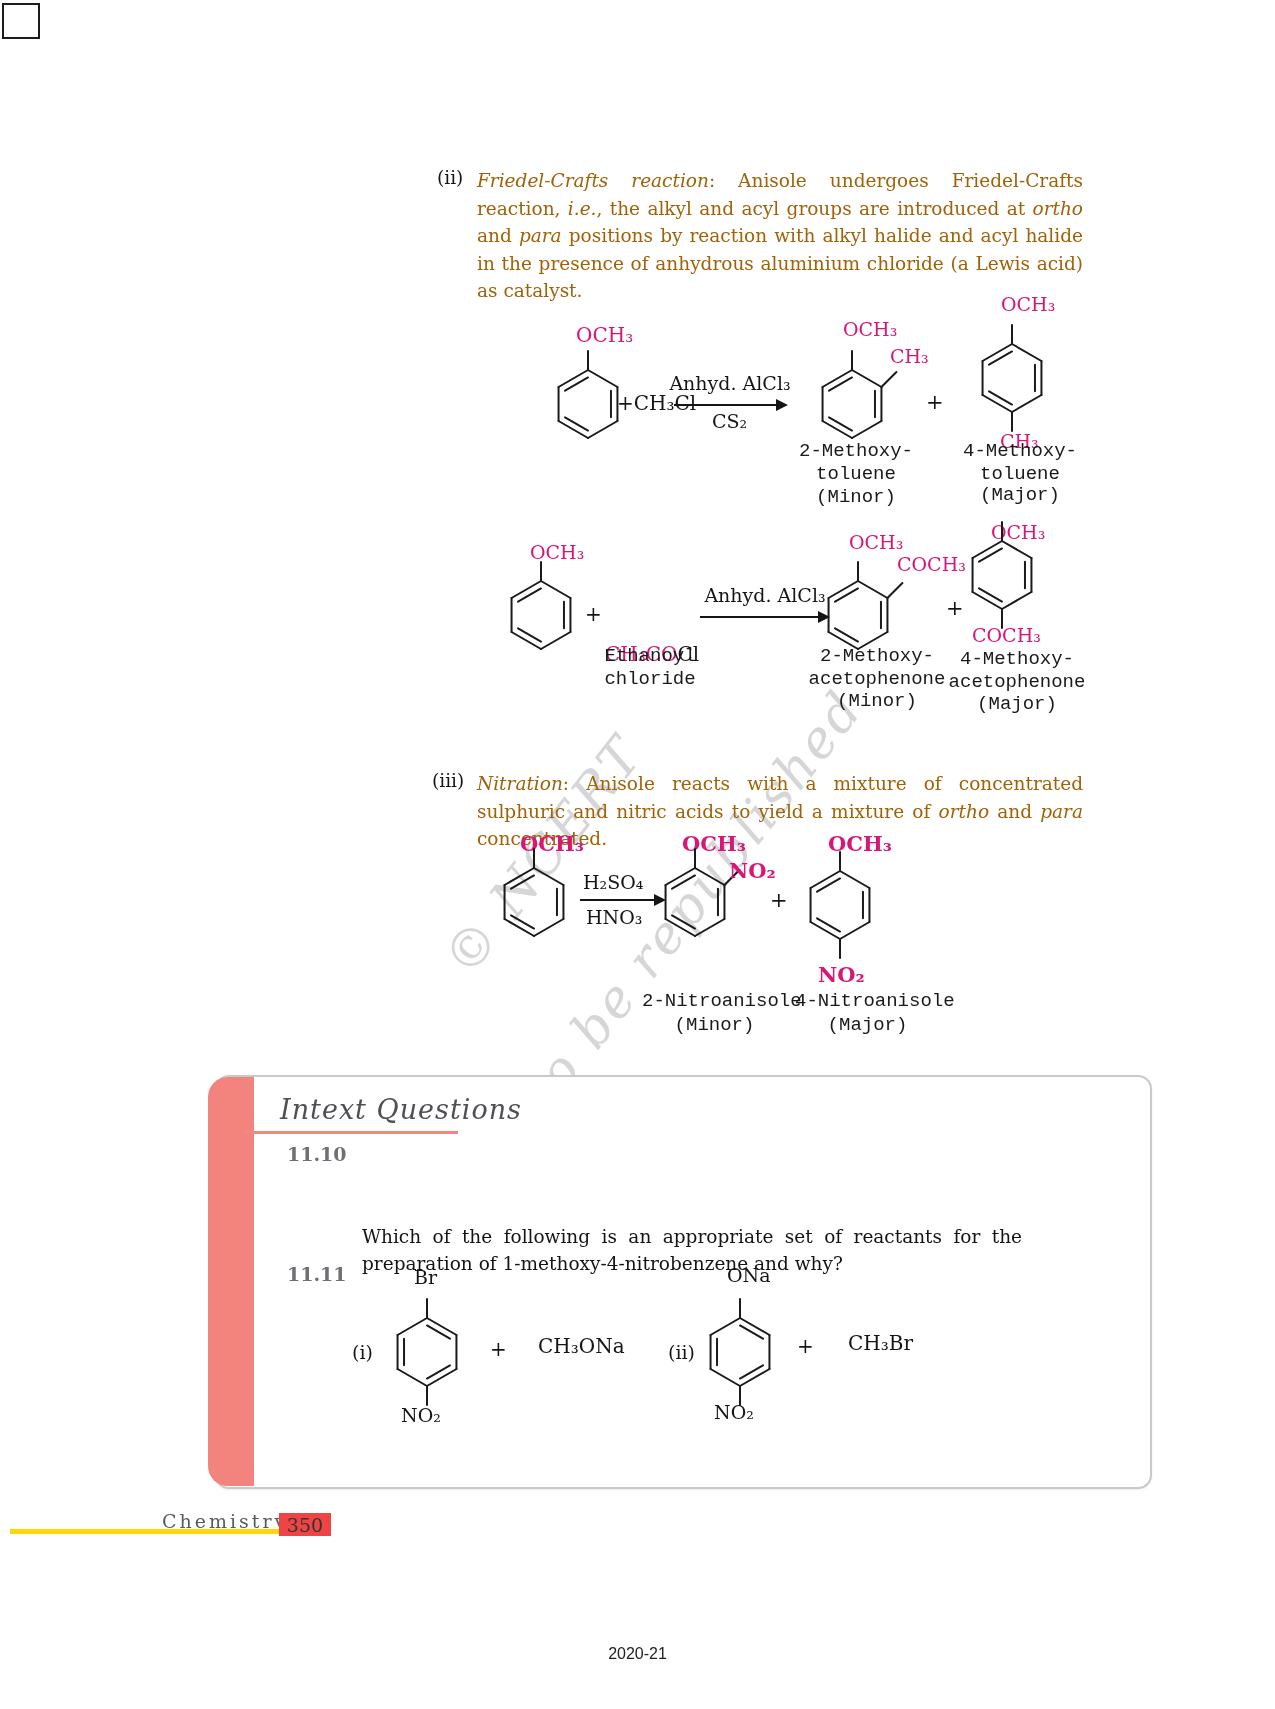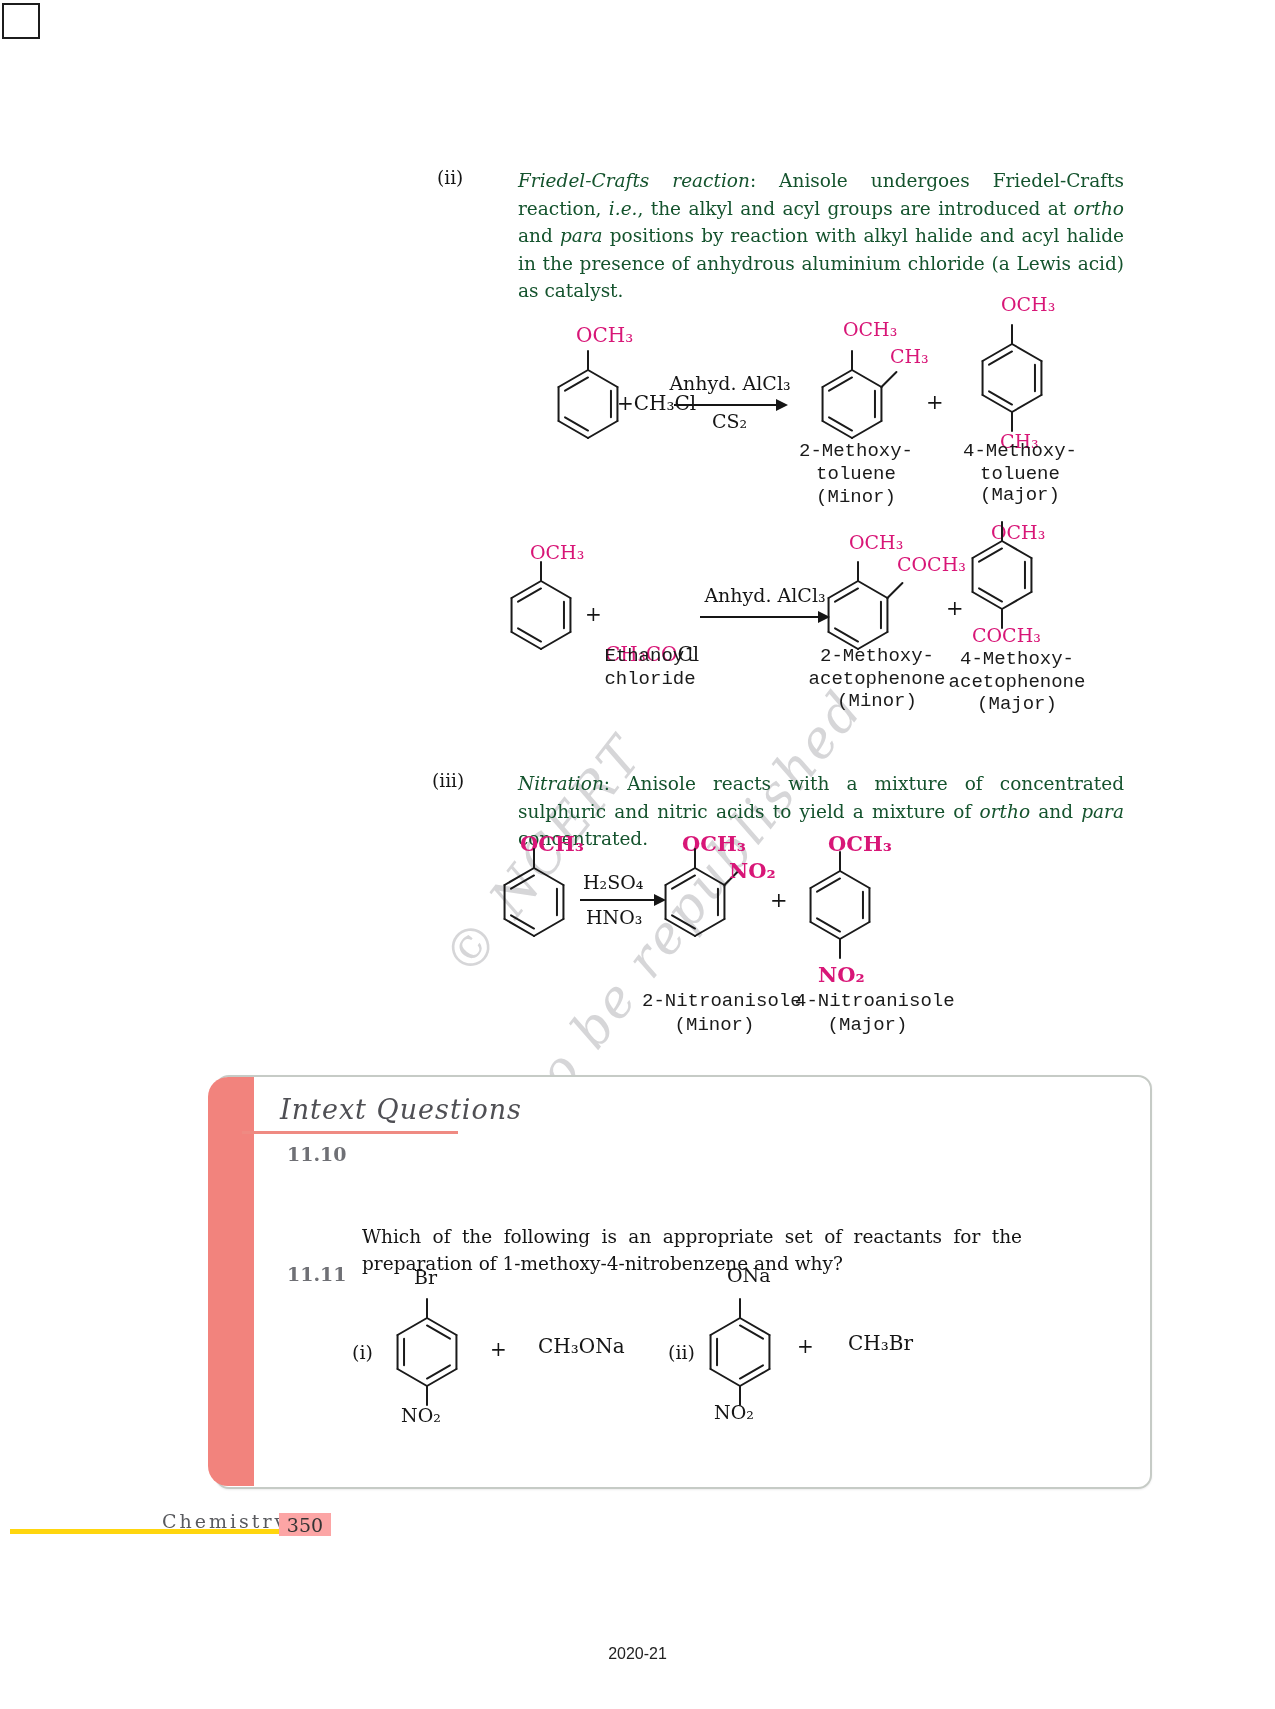--- a/index.html
+++ b/index.html
@@ -1,19 +1,19 @@
 <!DOCTYPE html>
 <html><head>
 <meta charset="utf-8">
 <style>
   html,body{margin:0;padding:0;background:#ffffff;}
   .page{position:relative;width:1275px;height:1709px;background:#fff;overflow:hidden;
         font-family:"DejaVu Serif",serif;color:#141414;}
   .abs{position:absolute;}
-  .body-text{font-size:18.5px;line-height:27.5px;text-align:justify;color:#14532d;margin-left:41px;}
+  .body-text{font-size:18.5px;line-height:27.5px;text-align:justify;color:#a16207;}
   .marker{font-size:18.5px;color:#141414;}
   .frm{font-family:"DejaVu Serif",serif;font-size:19px;color:#151515;white-space:nowrap;}
   .frm20{font-size:20px;}
   .mg{color:#d81677;}
   .big{font-size:21px;font-weight:bold;}
   .name{font-family:Liberation Mono, monospace;font-size:19px;color:#1a1a1a;text-align:center;white-space:nowrap;}
   .plus{font-family:"DejaVu Serif",serif;font-size:21px;color:#151515;}
   .rxn-arrow{position:absolute;height:2px;background:#151515;}
   .rxn-arrow::after{content:"";position:absolute;right:-2px;top:-5px;width:0;height:0;
       border-left:12px solid #151515;border-top:6px solid transparent;border-bottom:6px solid transparent;}
@@ -29,21 +29,21 @@
   .salmon-bar{position:absolute;left:208px;top:1077px;width:46px;height:409px;background:#f2837d;
       border-radius:20px 0 0 20px;}
   .intext-title{position:absolute;left:280px;top:1094px;font-family:"DejaVu Serif",serif;
       font-style:italic;font-size:27px;letter-spacing:1px;color:#4f4f54;}
   .title-underline{position:absolute;left:242px;top:1131px;width:216px;height:3px;background:#ef8a82;}
   .qnum{position:absolute;font-size:19px;font-weight:bold;color:#6f7075;font-family:"DejaVu Serif",serif;}
   .qtext{position:absolute;font-size:18.5px;line-height:27px;text-align:justify;width:660px;
       font-family:"DejaVu Serif",serif;color:#141414;}
   .footer-subject{position:absolute;left:162px;top:1510px;font-size:19px;letter-spacing:3px;color:#595a5e;}
   .footer-line{position:absolute;left:10px;top:1529px;width:270px;height:5px;background:#ffd60e;}
-  .footer-pagebox{position:absolute;left:279px;top:1513px;width:52px;height:23px;background:#fca5a5;
+  .footer-pagebox{position:absolute;left:279px;top:1513px;width:52px;height:23px;background:#ef4444;
       display:flex;align-items:center;justify-content:center;font-size:19px;color:#333;}
   .footer-year{position:absolute;left:0;right:0;top:1645px;text-align:center;
       font-family:"Liberation Sans",sans-serif;font-size:16px;color:#222;}
 </style>
 </head>
 <body>
 
 <div class="page">
 
   <div class="corner-square"></div>

